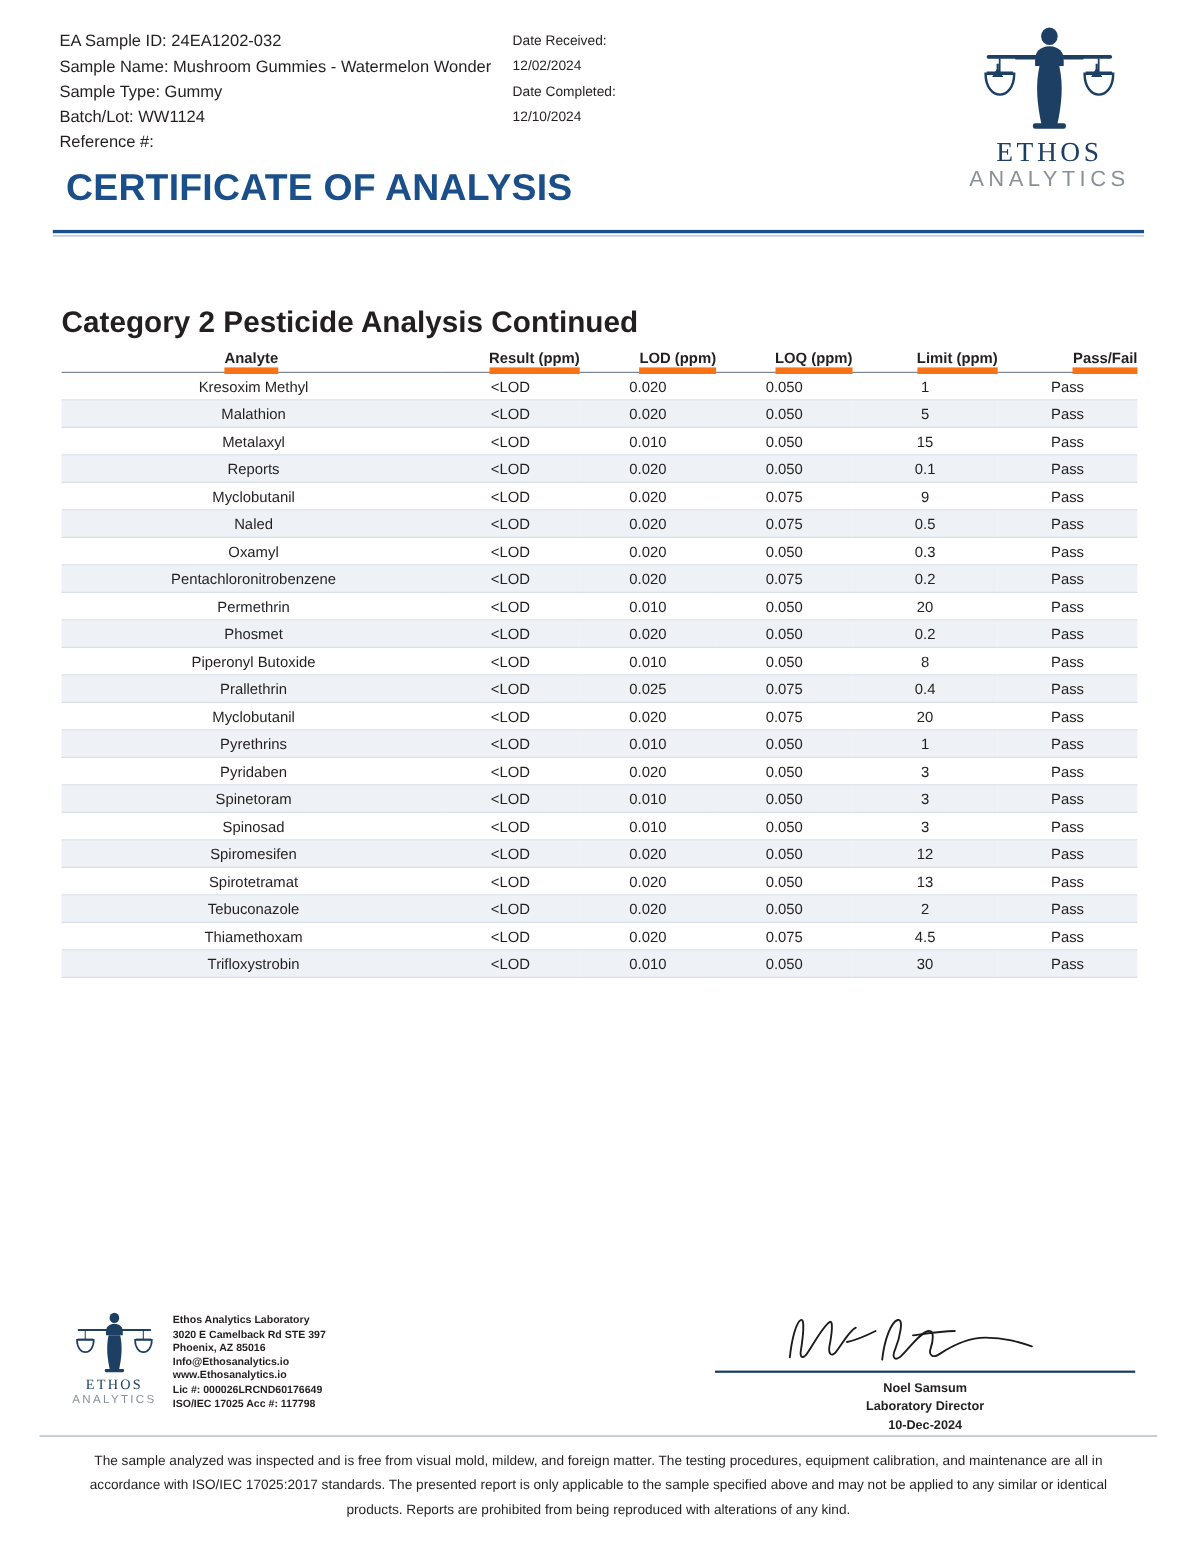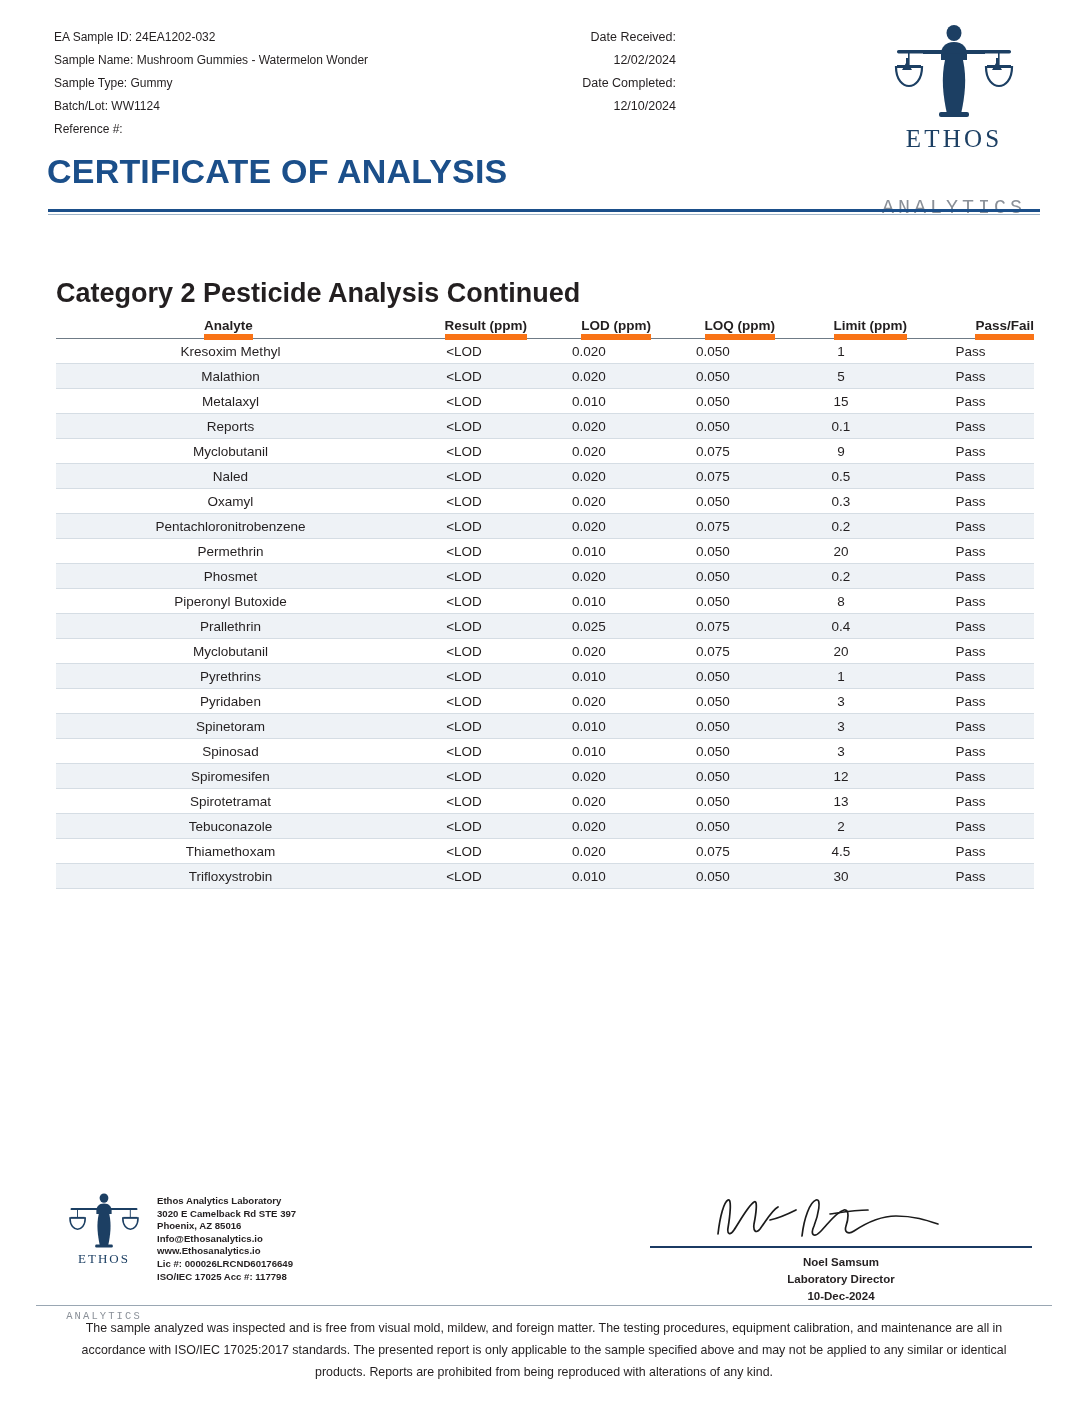--- a/index.html
+++ b/index.html
@@ -31,30 +31,29 @@
     position: relative;
   }
   .hdr-col-customer {
     width: 222px;
     font-size: 12.5px;
     line-height: 23px;
     color: #231f20;
   }
   .hdr-col-sample {
     width: 412px;
-    font-size: 12px;
+    font-size: 15px;
     line-height: 23px;
     color: #231f20;
   }
   .hdr-col-dates {
     width: 210px;
     font-size: 12.5px;
     line-height: 23px;
     color: #231f20;
-    text-align: right;
   }
   .hdr-line { white-space: nowrap; }
 
   
   .logo-box {
     position: absolute;
     right: 44px;
     top: 18px;
     width: 180px;
     text-align: center;
@@ -66,32 +65,31 @@
     justify-content: center;
   }
   .logo-name {
     font-family: "Liberation Serif", serif;
     font-size: 25px;
     letter-spacing: 3.2px;
     color: #1c3f63;
     line-height: 1.05;
   }
   .logo-sub {
-    font-family: Liberation Mono, monospace;
+    font-family: Liberation Sans, sans-serif;
     font-size: 20px;
     letter-spacing: 4.0px;
     color: #8a9098;
     line-height: 1.15;
-    margin-top: 44px;
   }
 
   
   .title {
     position: absolute;
-    left: 47px;
+    left: 60px;
     top: 152px;
     font-size: 34px;
     font-weight: bold;
     color: #1b4f8a;
     letter-spacing: 0.2px;
   }
   .rule-top {
     position: absolute;
     left: 48px;
     top: 209px;

